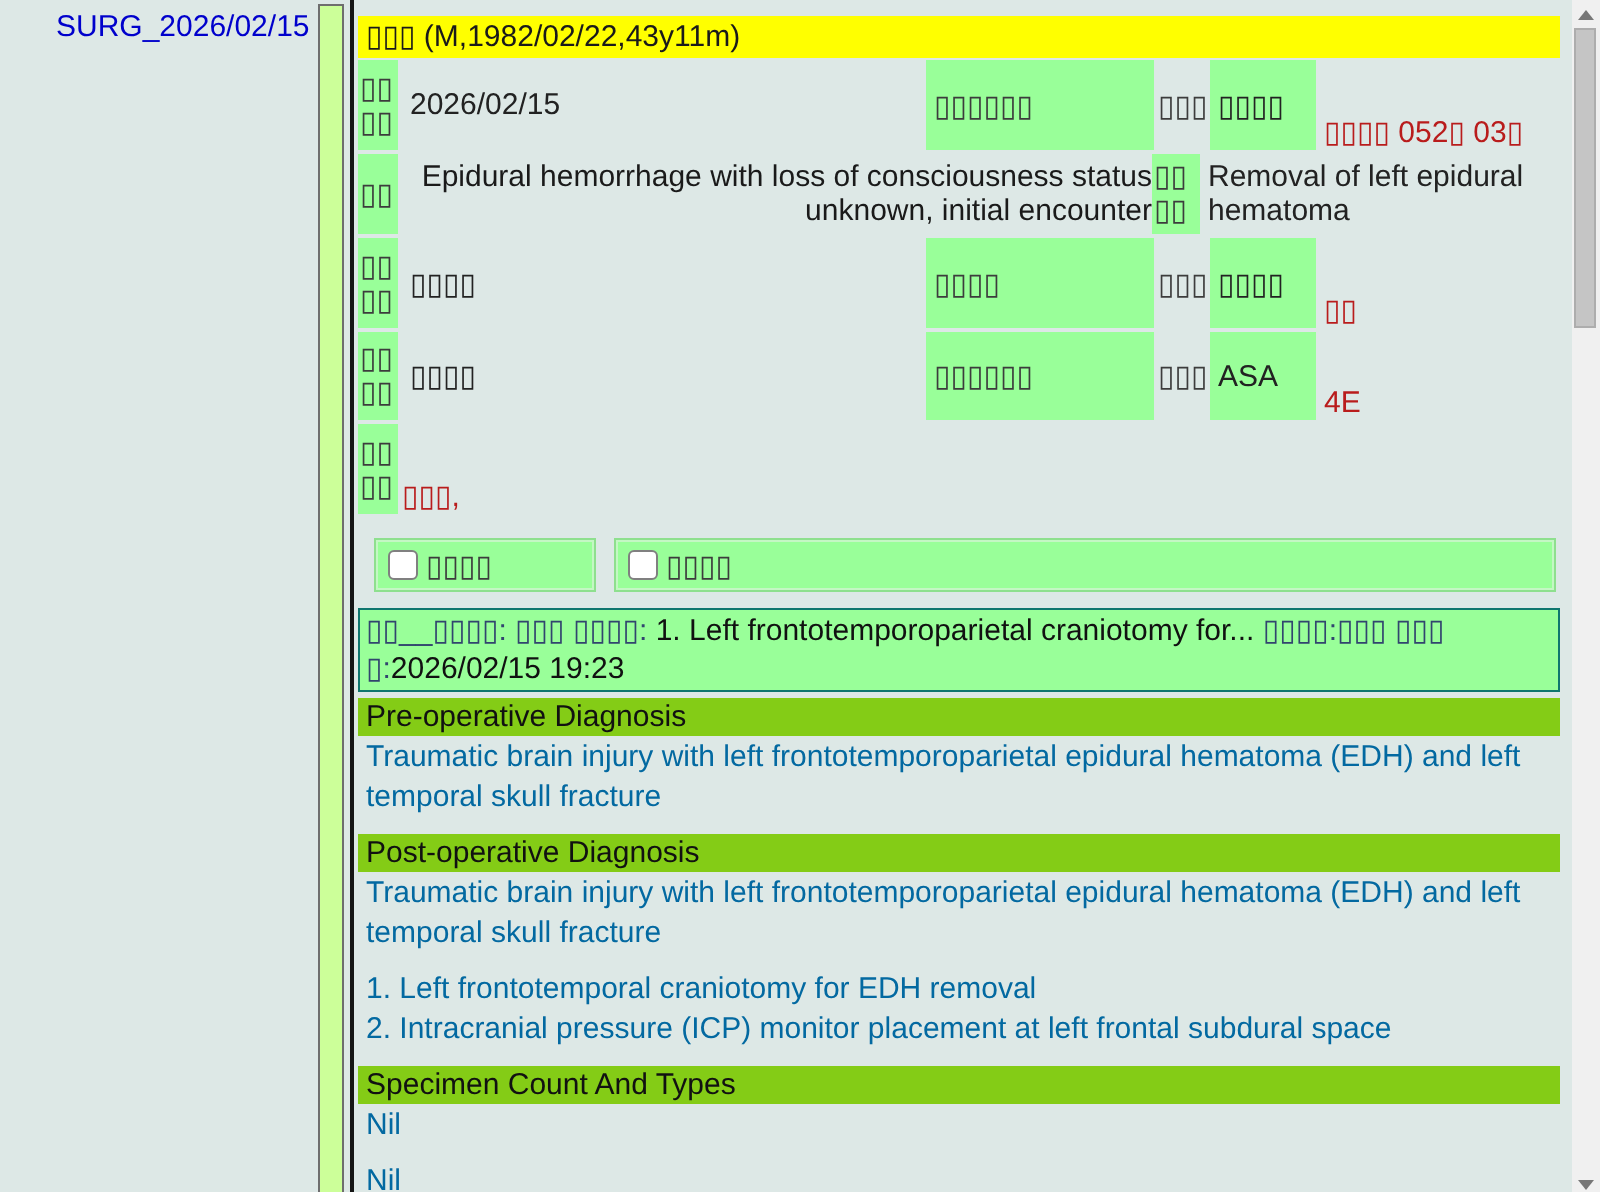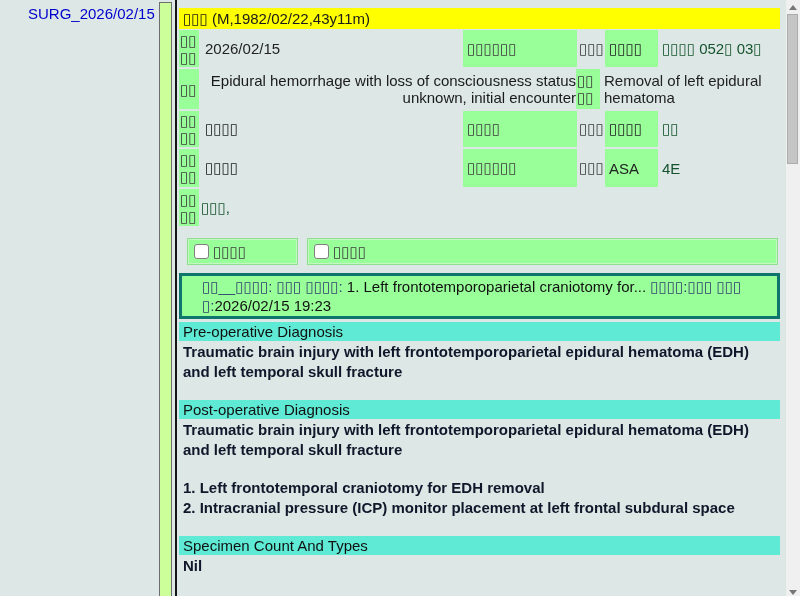--- a/index.html
+++ b/index.html
@@ -24,44 +24,44 @@
   
   .itable{margin-top:1px;}
   .irow{display:flex;align-items:stretch;margin-bottom:2px;}
   .cell{display:flex;align-items:center;box-sizing:border-box;}
   .g{background:#99ff99;}
   .lbl{width:20px;padding:1px;line-height:17px;word-break:break-all;color:#3c3c3c;margin-right:2px;}
   .val1{width:262px;padding-left:4px;color:#222;}
   .g2{width:114px;padding-left:4px;margin-right:2px;color:#3c3c3c;}
   .mid{width:24px;margin-right:2px;color:#3c3c3c;white-space:nowrap;overflow:hidden;}
   .g3{width:53px;padding-left:4px;margin-right:4px;color:#222;}
-  .val2{flex:1;color:#14532d;}
+  .val2{flex:1;color:#b91c1c;margin-top:27px;}
   .val-wide{width:375px;padding-left:4px;text-align:right;}
   .gnarrow{width:24px;padding:1px;line-height:17px;word-break:break-all;margin-right:4px;color:#3c3c3c;}
   .val-right{flex:1;color:#222;}
   .r1{min-height:37px;} .r2{min-height:40px;} .r3{min-height:36px;}
   .r4{min-height:38px;} .r5{min-height:37px;}
   
   .cbrow{display:flex;margin-top:12px;margin-left:8px;height:27px;}
   .cbbox{background:#99ff99;border:1px solid #8ee08e;box-shadow:inset 0 0 0 1px #c4f7c4;
     display:flex;align-items:center;box-sizing:border-box;}
   .cbbox1{width:111px;margin-right:9px;}
   .cbbox2{flex:1;margin-right:2px;}
   .cb{width:13px;height:13px;background:#ffffff;border:1px solid #808080;border-radius:3px;
     margin:0 4px 0 6px;flex:none;cursor:pointer;}
   .cblabel{color:#3c3c3c;white-space:nowrap;}
   
-  .opsum{margin-top:8px;background:#99ff99;border:3px solid #0f766e;box-sizing:border-box;
-    padding:1px 20px;line-height:19px;min-height:41px;}
+  .opsum{margin-top:8px;background:#99ff99;border:1px solid #0f766e;box-sizing:border-box;
+    padding:1px 3px;line-height:19px;min-height:41px;}
   .opsum .tofu{color:#31456e;}
   .opsum .plain{color:#111;}
   
   .sections{margin-top:3px;}
-  .sec-h{height:19px;line-height:19px;background:#5eead4;padding-left:4px;margin-bottom:1px;color:#111;}
-  .sec-b{line-height:20px;padding:0 2px 17px 4px;white-space:pre-line;color:#0f172a;margin-bottom:1px;font-weight:bold;}
+  .sec-h{height:19px;line-height:19px;background:#84cc16;padding-left:4px;margin-bottom:1px;color:#111;}
+  .sec-b{line-height:20px;padding:0 2px 7px 4px;white-space:pre-line;color:#0369a1;margin-bottom:1px;}
   
   .vscroll{position:absolute;right:0;top:0;width:14px;height:600px;background:#f0f0f0;}
   .varrow{position:absolute;left:3px;width:0;height:0;border-left:4px solid transparent;
     border-right:4px solid transparent;cursor:pointer;}
   .varrow.up{top:5px;border-bottom:5px solid #777;}
   .varrow.down{bottom:5px;border-top:5px solid #777;}
   .vthumb{position:absolute;left:1px;top:14px;width:11px;height:150px;background:#c5c5c5;
     border:1px solid #adadad;box-sizing:border-box;cursor:pointer;}
 </style>
 </head>

